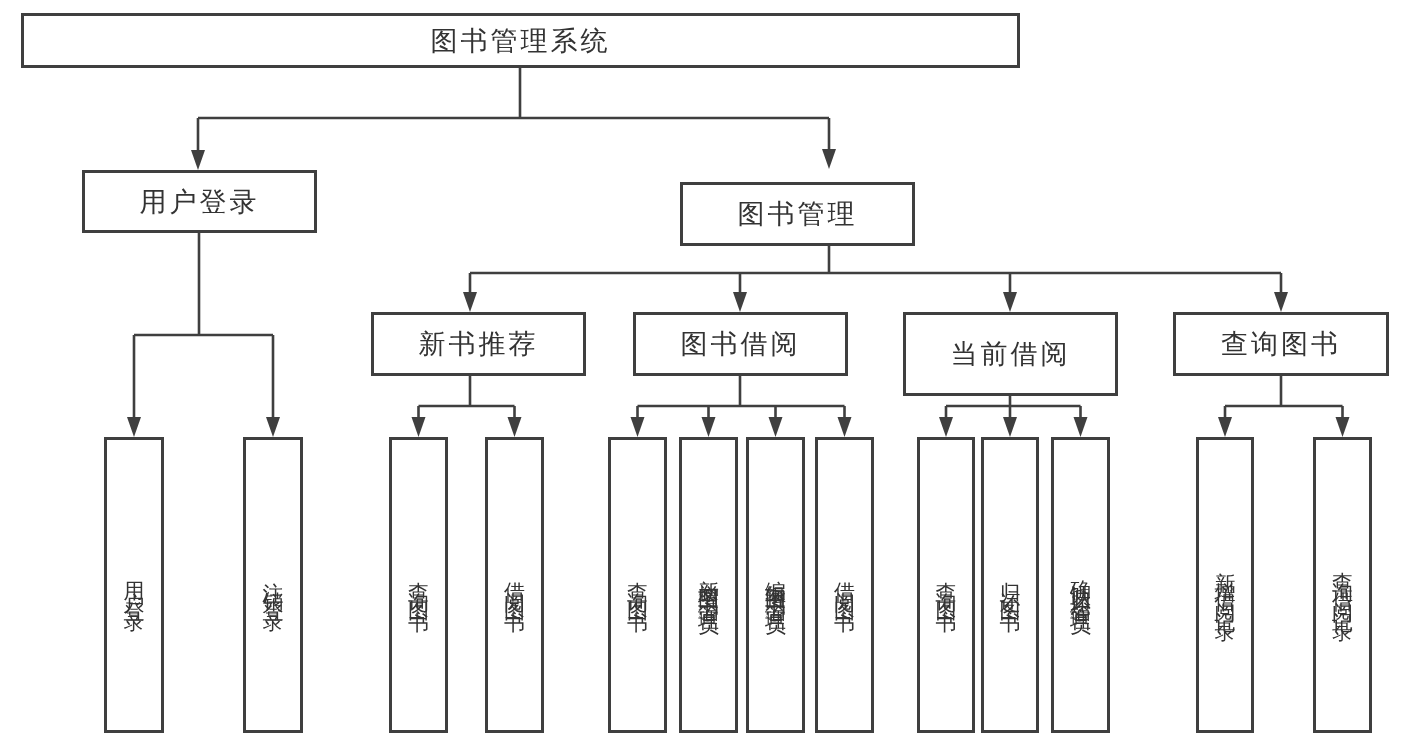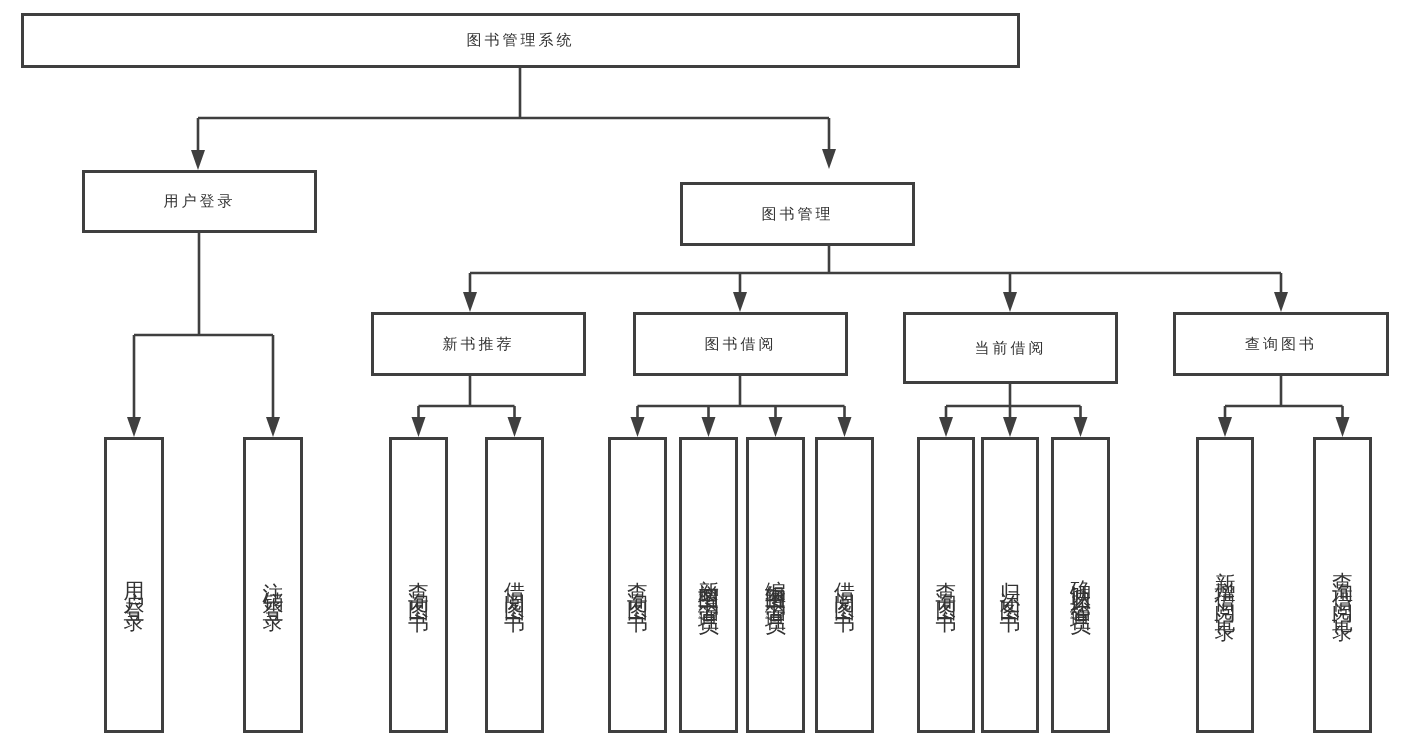--- a/index.html
+++ b/index.html
@@ -7,35 +7,35 @@
     position:relative;width:1405px;height:747px;background:#ffffff;overflow:hidden;
     font-family:"Liberation Sans",sans-serif;color:#333333;
   }
   #wires{position:absolute;left:0;top:0;width:1405px;height:747px;}
   #wires path{stroke:#3f3f3f;stroke-width:2.6;fill:none;}
   #wires polygon{fill:#3f3f3f;stroke:none;}
   .box{
     position:absolute;box-sizing:border-box;border:3px solid #3f3f3f;background:#ffffff;
     display:flex;align-items:center;justify-content:center;z-index:2;
   }
-  .h-label{font-size:15px;letter-spacing:3px;white-space:nowrap;}
+  .h-label{font-size:27px;letter-spacing:3px;white-space:nowrap;}
   .v-label{
     writing-mode:vertical-rl;text-orientation:mixed;
     font-size:21px;line-height:1.15;letter-spacing:10px;white-space:nowrap;
   }
   .v-label.long{letter-spacing:5px;}
   
   .n-root{left:21px;top:13px;width:999px;height:55px;}
   
   .n-userlogin{left:82px;top:170px;width:235px;height:63px;}
   .n-bookmgmt{left:680px;top:169px;width:235px;height:64px;margin-top:13px;}
   
   .n-newbook{left:371px;top:312px;width:215px;height:64px;}
   .n-borrowing{left:633px;top:312px;width:215px;height:64px;}
-  .n-current{left:903px;top:312px;width:215px;height:72px;}
+  .n-current{left:903px;top:312px;width:215px;height:84px;}
   .n-records{left:1173px;top:312px;width:216px;height:64px;}
   
   .leaf{top:437px;height:296px;}
   .l1{left:104px;width:60px;}
   .l2{left:243px;width:60px;}
   .l3{left:389px;width:59px;}
   .l4{left:485px;width:59px;}
   .l5{left:608px;width:59px;}
   .l6{left:679px;width:59px;}
   .l7{left:746px;width:59px;}

